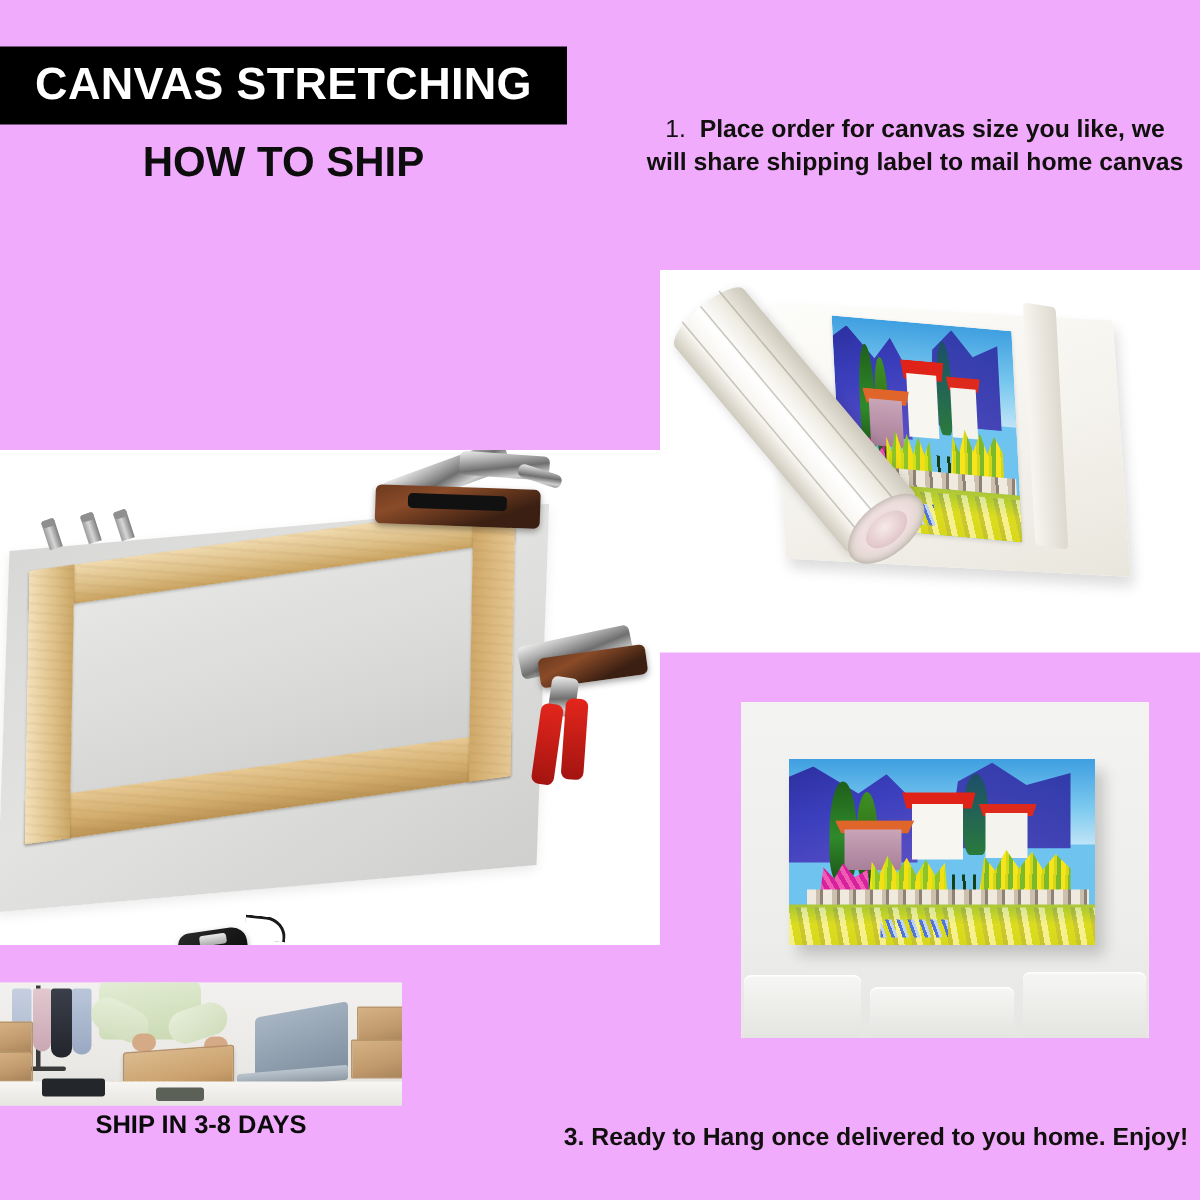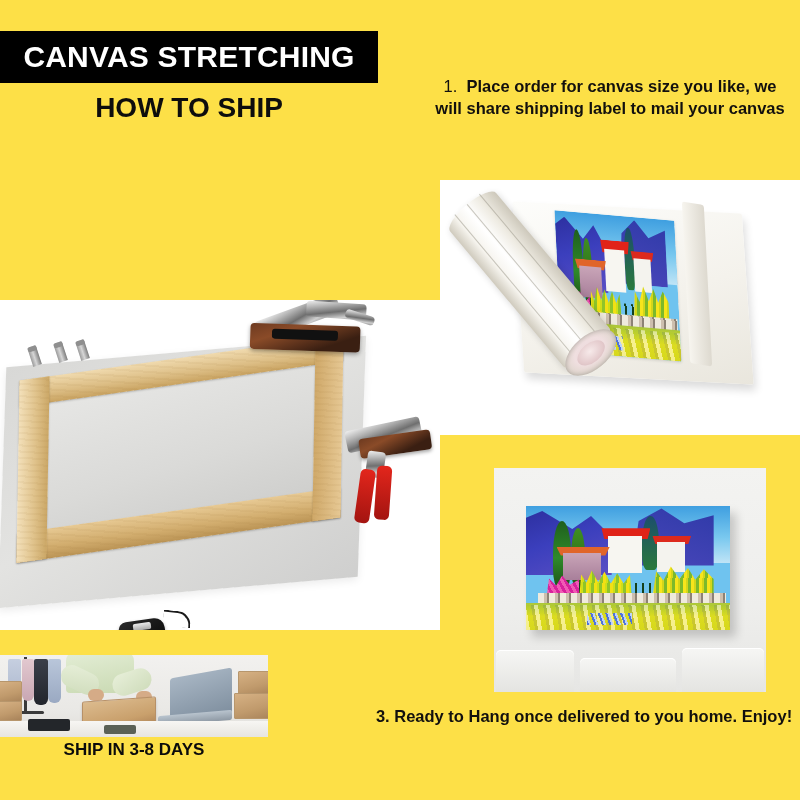--- a/index.html
+++ b/index.html
@@ -3,21 +3,21 @@
 <meta charset="utf-8">
 <style>
   html,body{margin:0;padding:0;}
   body{
     width:800px;height:800px;
     background:#ffffff;
     font-family:"Liberation Sans", sans-serif;
     overflow:hidden;
     position:relative;
   }
-  .page{position:relative;width:800px;height:800px;background:#fde047;}
+  .page{position:relative;width:800px;height:800px;background:#f0abfc;}
 
   
   .title-bar{
     position:absolute;left:0;top:31px;width:378px;height:52px;
     background:#000000;
     display:flex;align-items:center;justify-content:center;
   }
   .title-bar span{
     color:#ffffff;font-size:30px;font-weight:bold;letter-spacing:.2px;
     font-family:"Liberation Sans", sans-serif;white-space:nowrap;
@@ -33,21 +33,21 @@
 
   
   .step-text{
     position:absolute;text-align:center;color:#12100e;
     font-weight:bold;font-family:"Liberation Sans", sans-serif;
     line-height:1.33;
   }
   #step1{left:430px;top:76px;width:360px;font-size:16.5px;}
   #step1 .num{font-weight:normal;}
   #step2{left:28px;top:213px;width:392px;font-size:16.5px;}
-  #step3{left:372px;top:706px;width:424px;font-size:16.5px;}
+  #step3{left:372px;top:748px;width:424px;font-size:16.5px;}
   .ship-label{
     position:absolute;left:0px;top:740px;width:268px;text-align:center;
     font-size:17px;font-weight:bold;color:#0b0b0b;
     font-family:"Liberation Sans", sans-serif;
   }
 
   
   .photo{position:absolute;overflow:hidden;}
   #roll-photo{left:440px;top:180px;width:360px;height:255px;background:#fff;}
   .roll-stage{position:absolute;inset:0;}
@@ -233,21 +233,21 @@
 <div class="page">
 
   <div class="title-bar">
     <span>CANVAS STRETCHING</span>
   </div>
   <div class="subtitle">
     <span>HOW TO SHIP</span>
   </div>
 
   <div class="step-text" id="step1">
-    <span class="num">1.</span>&nbsp;&nbsp;<span>Place order for canvas size you like, we will share shipping label to mail your canvas</span>
+    <span class="num">1.</span>&nbsp;&nbsp;<span>Place order for canvas size you like, we will share shipping label to mail home canvas</span>
   </div>
 
   <div class="photo" id="roll-photo">
     <div class="roll-stage">
       <div class="sheet"></div>
       <div class="sheet-edge"></div>
 
       <div class="roll-art">
         <div class="art">
           <div class="sky"></div>

